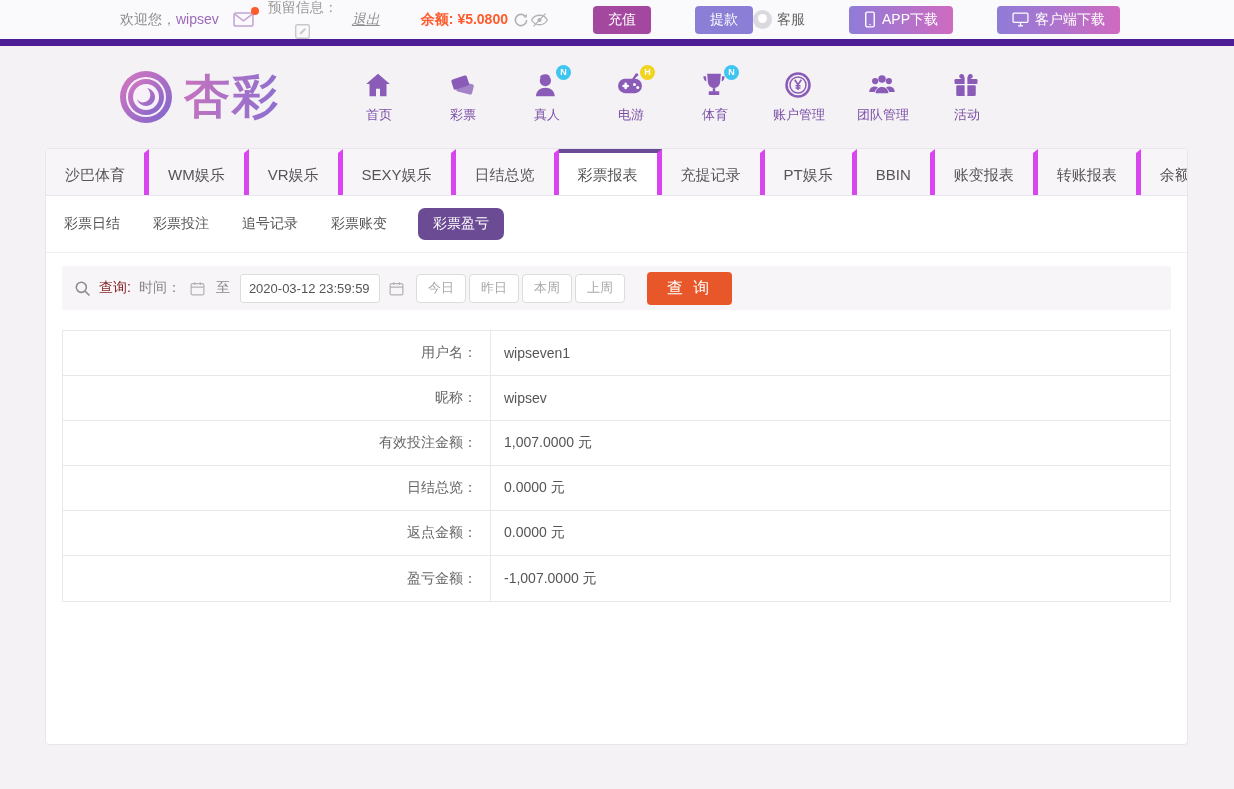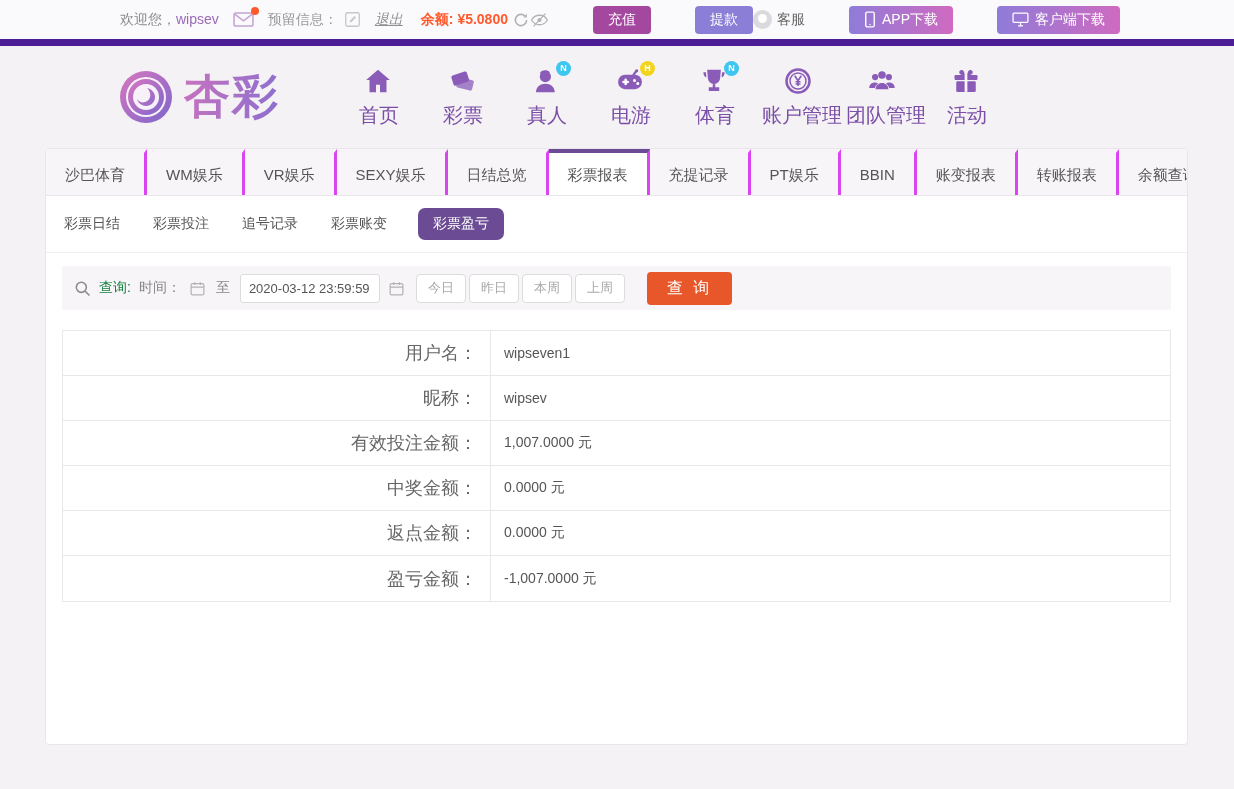--- a/index.html
+++ b/index.html
@@ -14,21 +14,21 @@
   
   .topbar {
     height:46px; background:#faf9fb; border-bottom:7px solid #4c1d95;
     display:flex; align-items:center; padding:0 114px 0 120px; font-size:14px;
   }
   .topbar-left { display:flex; align-items:center; gap:14px; }
   .welcome { color:#8a8a8a; }
   .welcome .uname { color:#9b6ab8; }
   .mail-wrap { position:relative; cursor:pointer; color:#c3a3d4; }
   .mail-dot { position:absolute; top:-4px; right:-5px; width:8px; height:8px; border-radius:50%; background:#ff5a2c; }
-  .reserved { color:#9b9b9b; display:flex; align-items:center; gap:6px; }
+  .reserved { color:#9b9b9b; display:flex; align-items:center; gap:6px;flex-direction:column; }
   .edit-ic { color:#c8c8c8; cursor:pointer; }
   .logout { color:#8f8f8f; font-style:italic; text-decoration:underline; cursor:pointer; }
   .topbar-right { margin-left:auto; display:flex; align-items:center; }
   .balance { color:#ff5a2c; font-weight:bold; margin-right:4px; white-space:nowrap; }
   .icon-btn { color:#b4b2b6; cursor:pointer; }
   .pill-btn {
     border:none; color:#fff; font-size:14px; padding:5px 15px; border-radius:4px;
     cursor:pointer; font-family:inherit; display:flex; align-items:center; gap:6px;margin-left:44px;
   }
   .btn-deposit { background:#a4489f; }
@@ -46,43 +46,43 @@
     background:linear-gradient(100deg,#c873bd,#8a6fd0);
     -webkit-background-clip:text; background-clip:text; color:transparent;
   }
   .nav-items { display:flex; margin-left:62px; gap:10px; }
   .nav-item { width:74px; text-align:center; cursor:pointer; }
   .nav-ico { position:relative; width:32px; height:32px; margin:0 auto 4px; color:#8a5cb8; }
   .nav-badge {
     position:absolute; top:-5px; right:-8px; width:15px; height:15px; border-radius:50%;
     color:#fff; font-size:9px; font-weight:bold; line-height:15px; text-align:center;
   }
-  .nav-label { font-size:20px; color:#7b4fa6; white-space:nowrap;text-align:center; }
+  .nav-label { font-size:13px; color:#7b4fa6; white-space:nowrap;text-align:center; }
 
   
   .card {
     margin:0 45px; width:1143px; height:597px; background:#fff;
     border:1px solid #e9e5ec; border-radius:4px; overflow:hidden;
   }
   .tabbar { display:flex; background:#f8f5f9; border-bottom:1px solid #e9e5ec; height:47px; }
   .tab {
     padding:0 19px; font-size:15px; color:#555; line-height:43px; cursor:pointer;
-    border-right:3px solid #d946ef; border-top:4px solid transparent; white-space:nowrap;
+    border-right:5px solid #d946ef; border-top:4px solid transparent; white-space:nowrap;
   }
   .tab.active { background:#fff; border-top-color:#6b4b94; }
 
   .subtabs { display:flex; align-items:center; gap:29px; padding:12px 16px; border-bottom:1px solid #f1eef3; }
   .subtab { font-size:14px; color:#555; cursor:pointer; padding:7px 2px; white-space:nowrap; }
   .subtab.active { background:#6b4b94; color:#fff; padding:7px 15px; border-radius:7px; }
 
   .querybar {
     margin:13px 16px 0; height:44px; background:#f7f5f8; border-radius:2px;
     display:flex; align-items:center; padding:0 12px; gap:8px; font-size:14px;
   }
-  .q-label { color:#15803d; }
+  .q-label { color:#7f1d1d; }
   .q-time { color:#888; }
   .date-input {
     width:140px; height:29px; border:1px solid #dcdcdc; border-radius:3px;
     padding:0 8px; font-size:13px; color:#555; background:#fff; font-family:inherit;
   }
   .cal-ic { color:#b2b2b2; cursor:pointer; }
   .to-label { color:#888; margin:0 2px; }
   .quick-btn {
     height:29px; padding:0 11px; background:#fff; border:1px solid #dcdcdc; border-radius:4px;
     color:#a9a9a9; font-size:13px; cursor:pointer; margin-left:3px; font-family:inherit;
@@ -90,21 +90,21 @@
   .search-btn {
     margin-left:14px; height:33px; padding:0 20px; background:#e8572a; border:none;
     border-radius:4px; color:#fff; font-size:16px; letter-spacing:3px; cursor:pointer; font-family:inherit;
   }
 
   .report { margin:20px 16px 0; border:1px solid #e9e7ea; }
   .report-row { display:flex; height:45px; border-bottom:1px solid #e9e7ea; align-items:stretch; }
   .report-row:last-child { border-bottom:none; }
   .r-label {
     width:428px; display:flex; align-items:center; justify-content:flex-end;
-    padding-right:13px; color:#666; font-size:18px; border-right:1px solid #e9e7ea;
+    padding-right:13px; color:#666; font-size:14px; border-right:1px solid #e9e7ea;
   }
   .r-value { display:flex; align-items:center; padding-left:13px; color:#555; font-size:14px; }
 </style>
 </head>
 <body>
 
 <div class="topbar">
   <div class="topbar-left">
     <span class="welcome"><span>欢迎您，</span><span class="uname">wipsev</span></span>
     <span class="mail-wrap">
@@ -333,21 +333,21 @@
       </div>
       <div class="report-row">
         <div class="r-label">昵称：</div>
         <div class="r-value">wipsev</div>
       </div>
       <div class="report-row">
         <div class="r-label">有效投注金额：</div>
         <div class="r-value">1,007.0000 元</div>
       </div>
       <div class="report-row">
-        <div class="r-label">中奖金额：</div>
+        <div class="r-label">日结总览：</div>
         <div class="r-value">0.0000 元</div>
       </div>
       <div class="report-row">
         <div class="r-label">返点金额：</div>
         <div class="r-value">0.0000 元</div>
       </div>
       <div class="report-row">
         <div class="r-label">盈亏金额：</div>
         <div class="r-value">-1,007.0000 元</div>
       </div>

